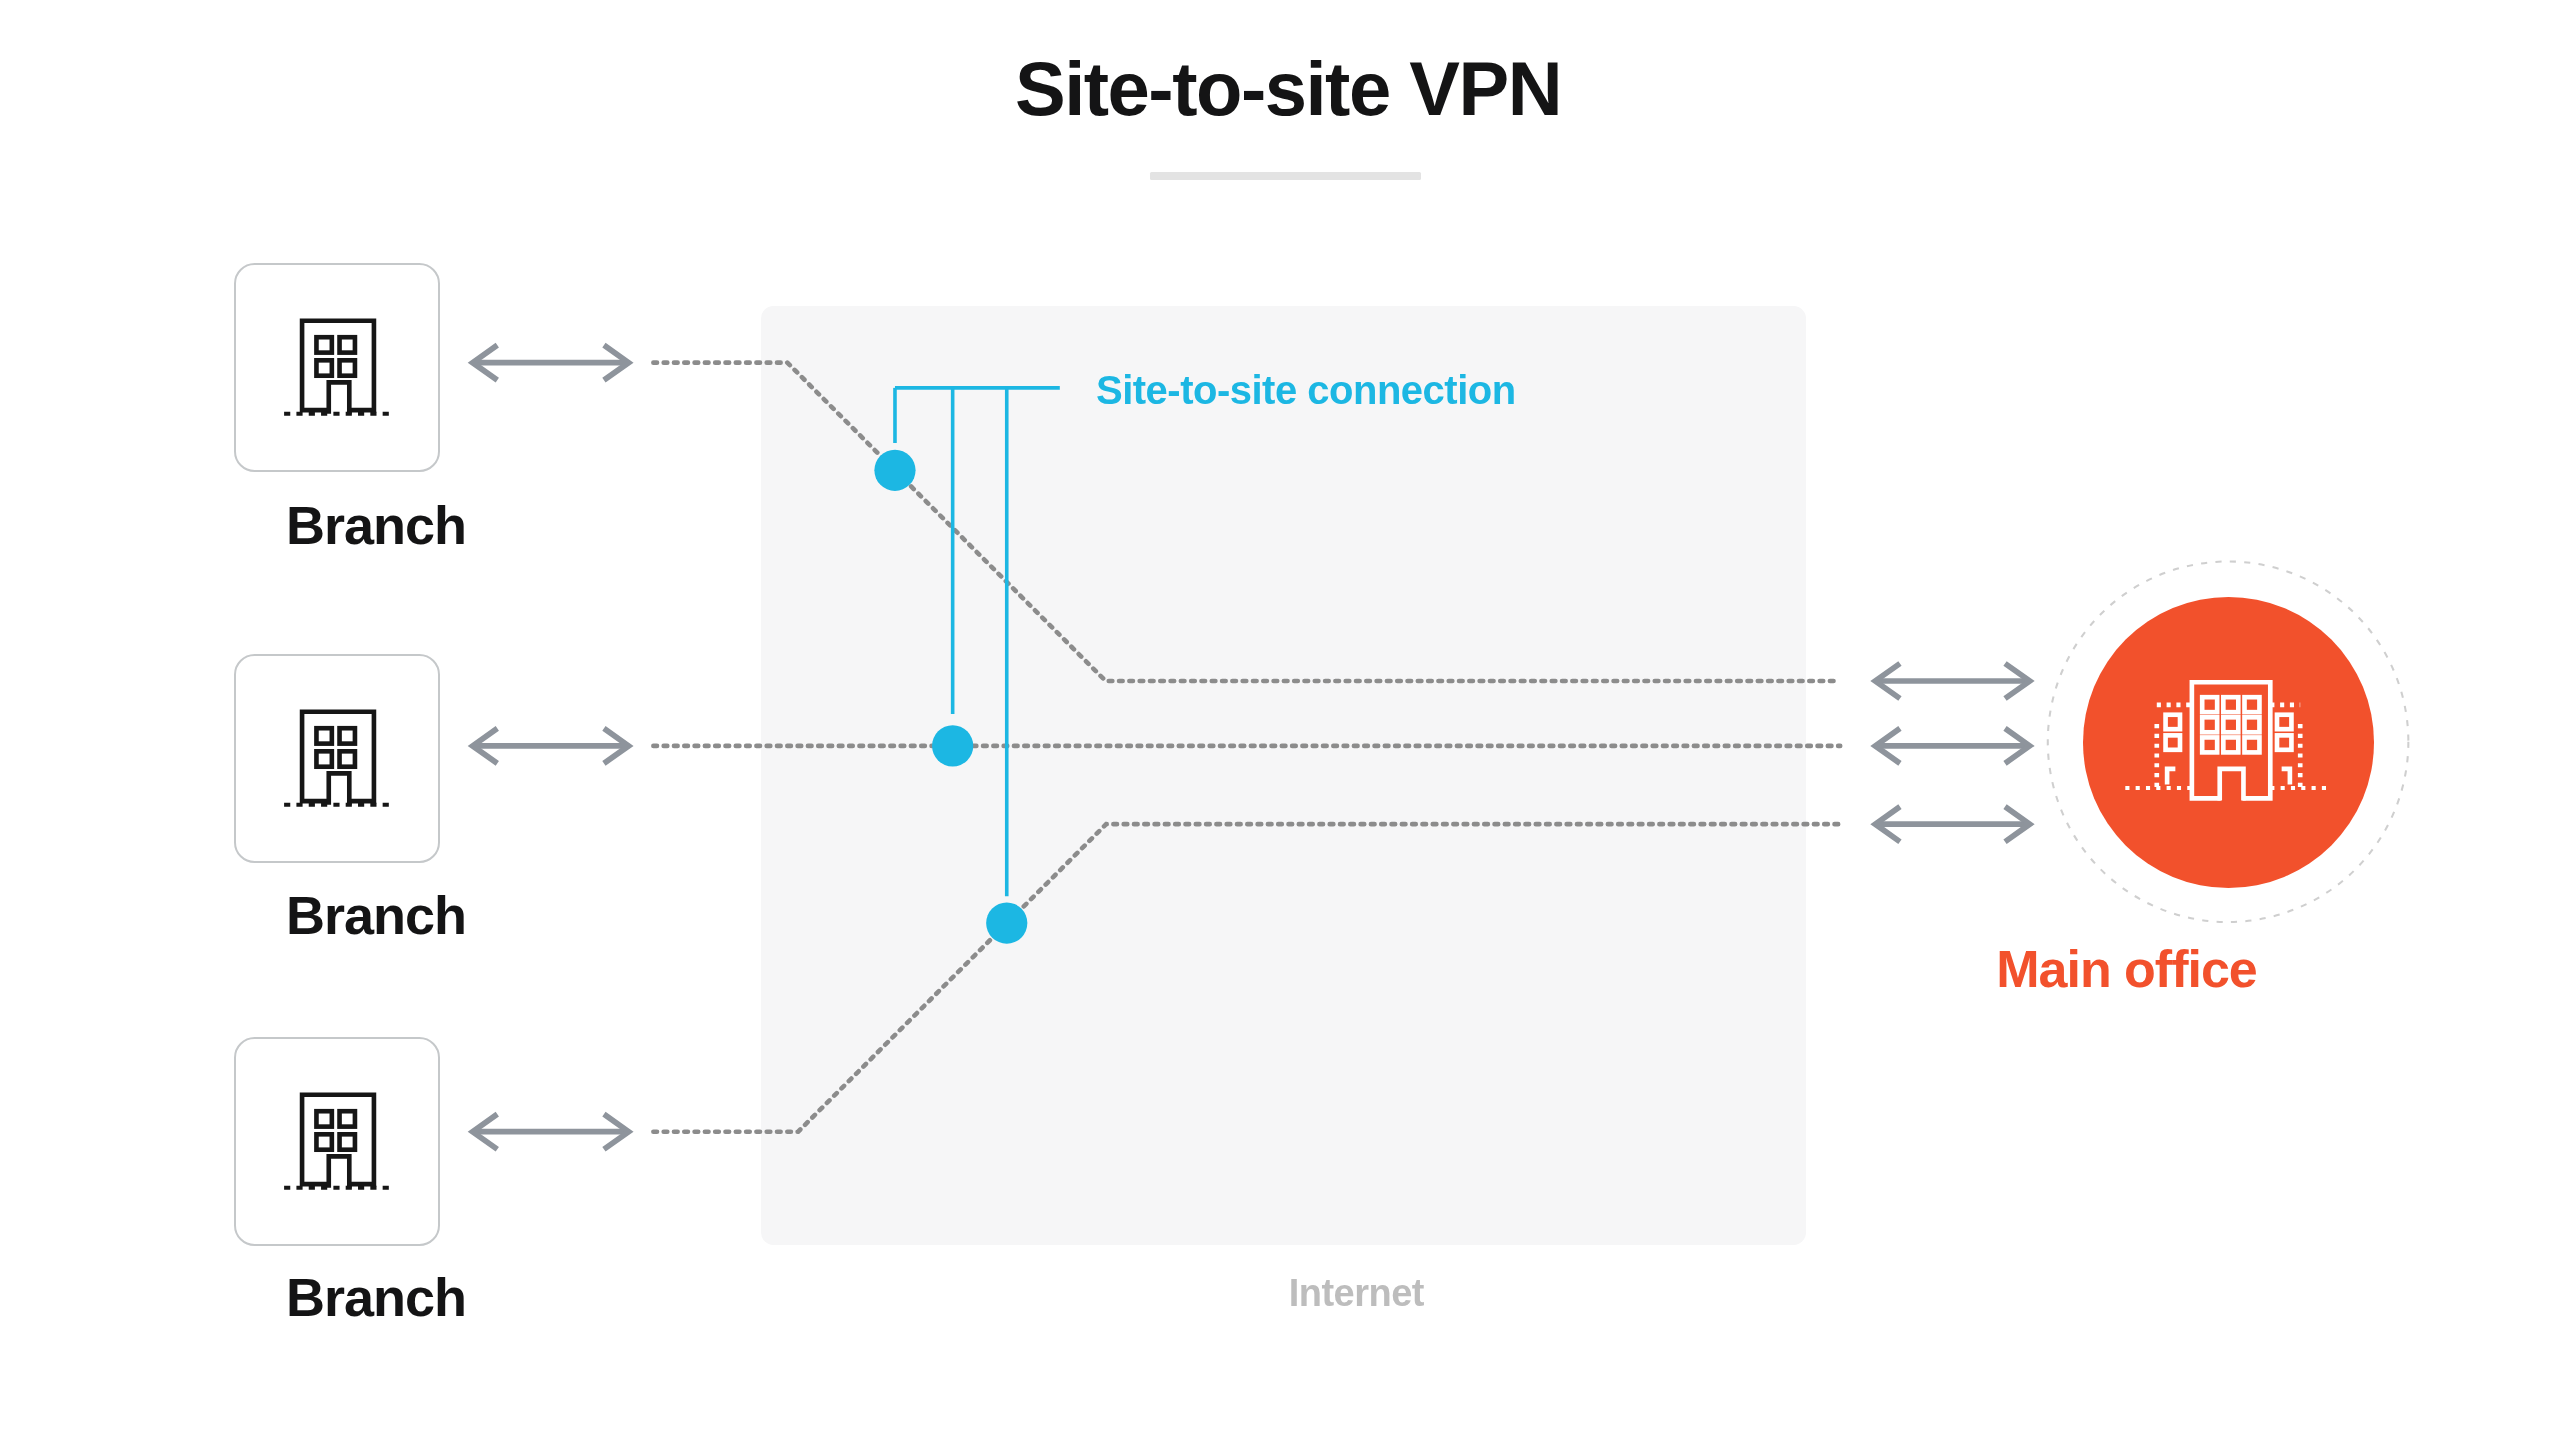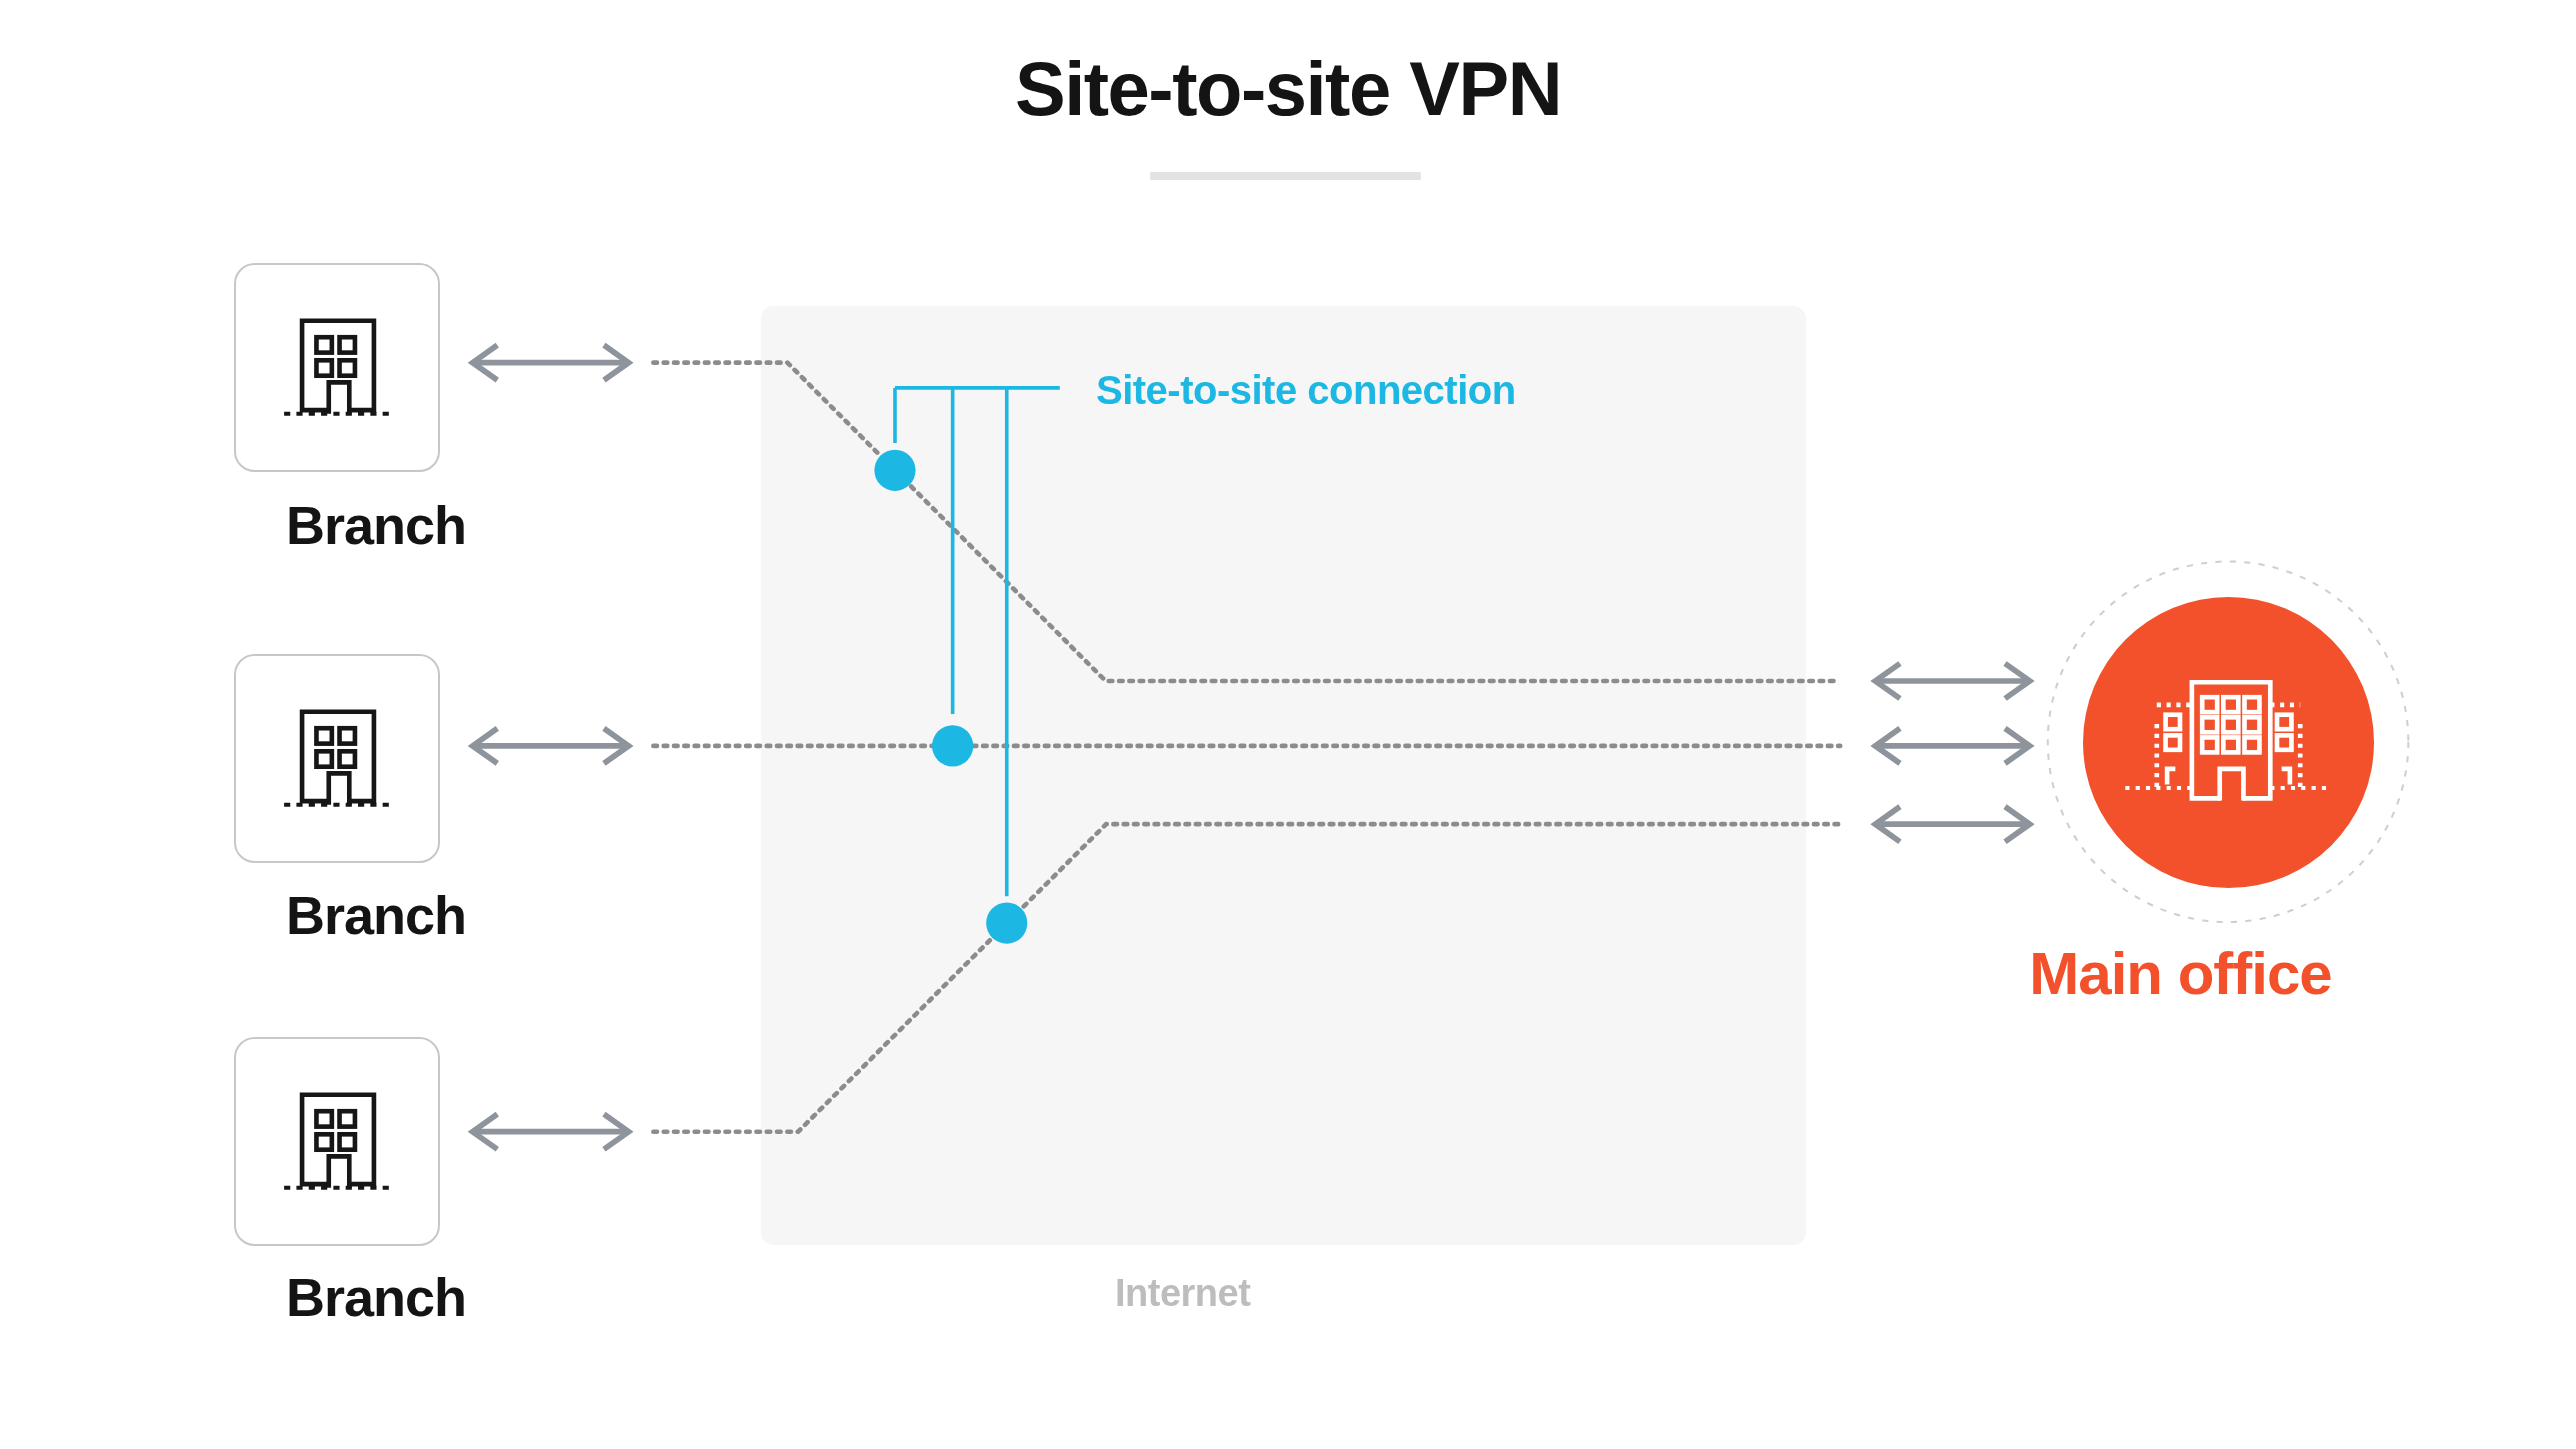--- a/index.html
+++ b/index.html
@@ -15,43 +15,43 @@
   }
   .title-underline{
     left:1150px;top:172px;width:271px;height:8.2px;border-radius:1.5px;
     background:var(--underline-gray,#e3e3e3);
   }
   .internet-box{
     left:761px;top:306px;width:1045px;height:939px;border-radius:12.4px;
     background:var(--internet-bg,#f6f6f7);
   }
   .internet-label{
-    left:1115px;top:1272px;width:309px;text-align:left;
+    left:1115px;top:1272px;width:309px;text-align:right;
     font-size:38px;font-weight:bold;letter-spacing:-0.5px;
     color:var(--muted-gray,#bdbdbd);
   }
   .branch-box{
     left:234px;width:206px;height:209px;box-sizing:border-box;
     background:#ffffff;border:2.1px solid var(--box-border,#c5c8ca);
     border-radius:20.6px;
   }
   .branch-icon{left:278px;width:116px;height:103px;}
   .branch-label{
     left:208px;width:258px;text-align:right;
     font-size:54px;font-weight:bold;letter-spacing:-1px;
     color:var(--text-black,#141415);
   }
   .office-circle{
     left:2083px;top:597px;width:291px;height:291px;border-radius:50%;
     background:var(--accent-orange,#f2512c);
   }
   .office-icon{left:2115px;top:675px;width:227px;height:129px;}
   .office-label{
-    left:2000px;top:939px;width:361px;text-align:center;
-    font-size:60px;font-weight:bold;letter-spacing:-1px;
+    left:1946px;top:939px;width:361px;text-align:center;
+    font-size:52px;font-weight:bold;letter-spacing:-1px;
     color:var(--accent-orange,#f2512c);
   }
   .connection-label{
     left:1096px;top:368px;font-size:40px;font-weight:bold;letter-spacing:-0.5px;
     color:var(--accent-cyan,#1cb7e3);white-space:nowrap;
   }
   .overlay{left:0;top:0;}
   
   .dotted{stroke:var(--dot-gray,#8c8c8c);stroke-width:9;fill:none;stroke-dasharray:7 13;stroke-linecap:round;}
   .ring{stroke:var(--ring-gray,#cfcfcf);stroke-width:4;fill:none;stroke-dasharray:12 16;}

